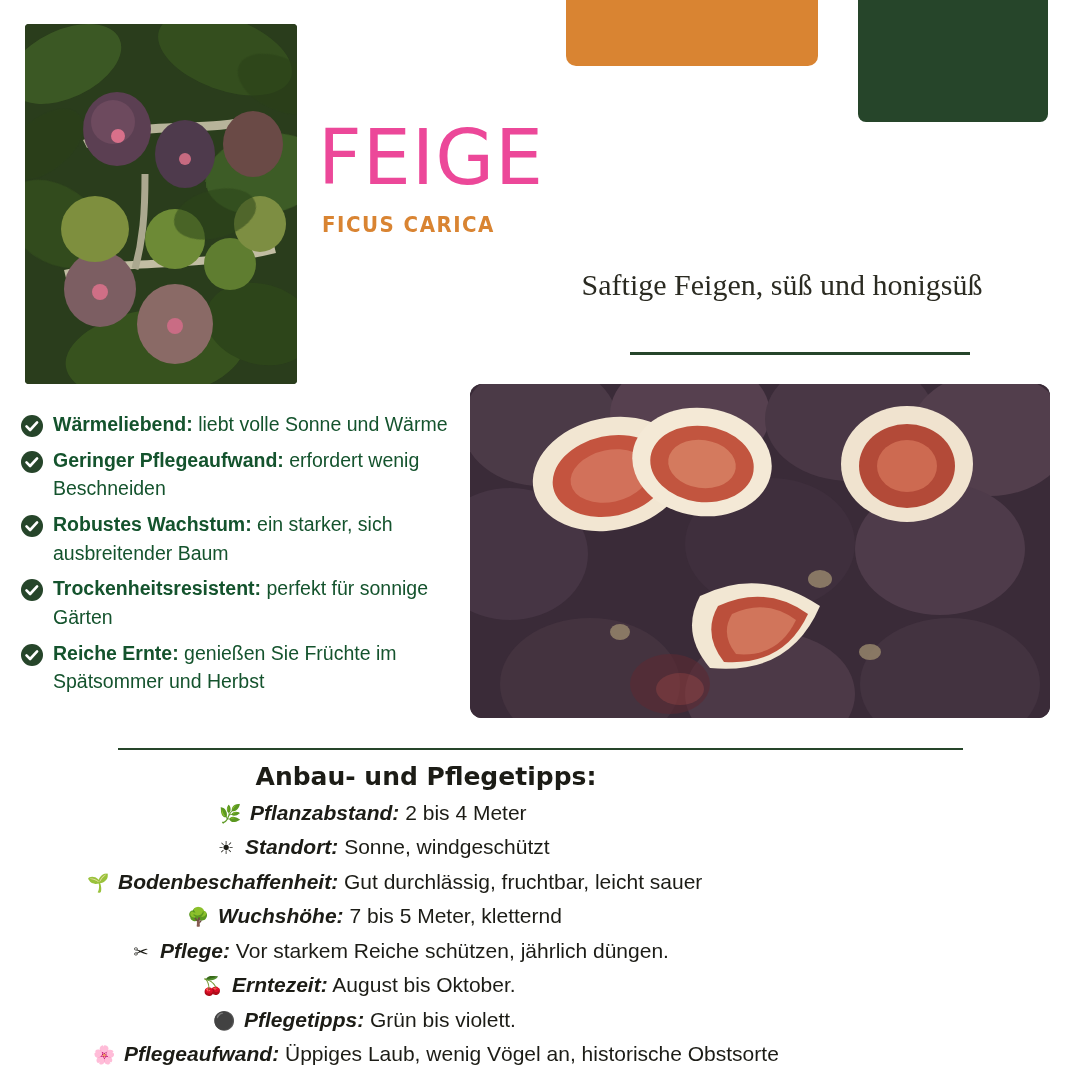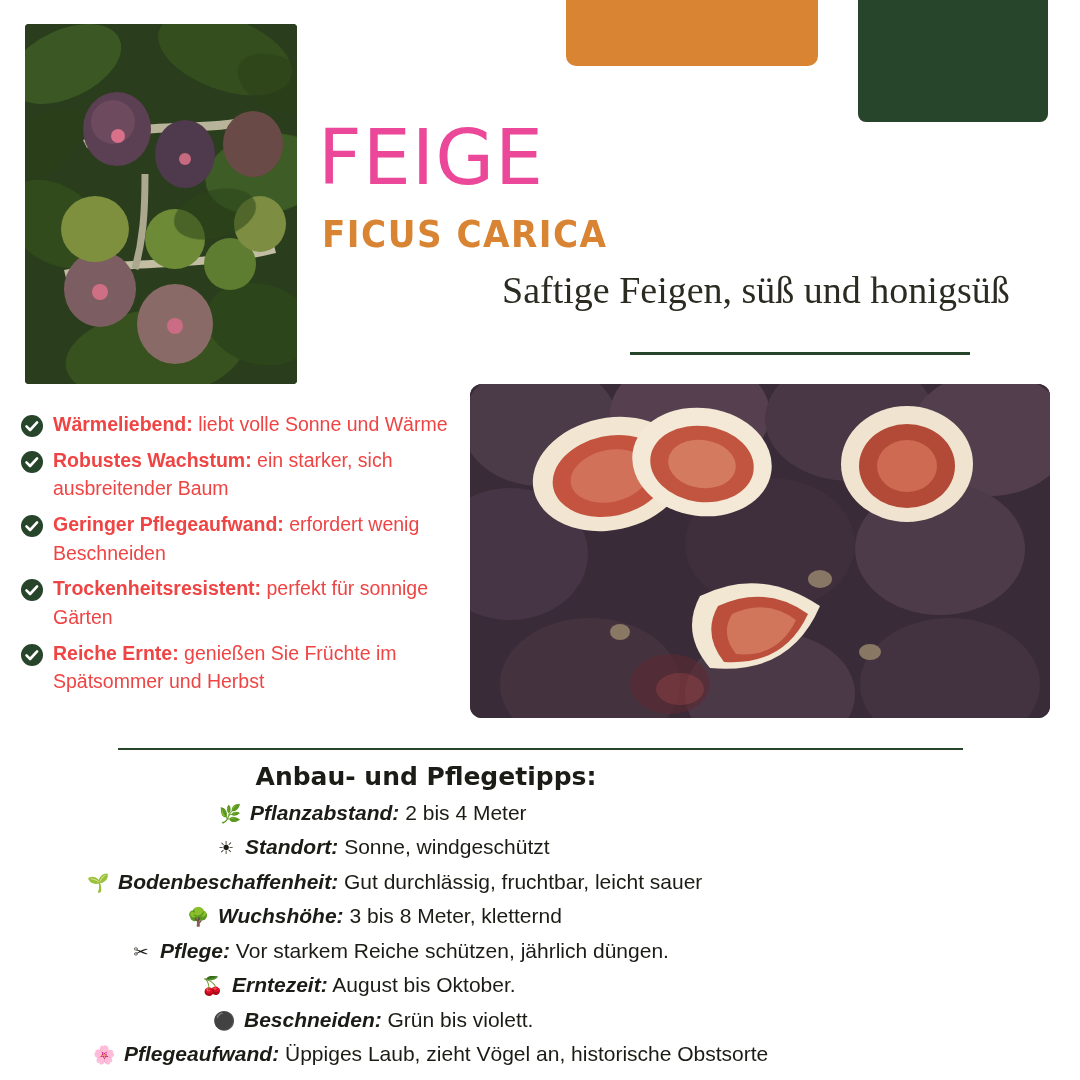--- a/index.html
+++ b/index.html
@@ -51,31 +51,32 @@
     letter-spacing: 1px;
     color: #ec4899;
     line-height: 1;
     margin-top: 42px;
   }
   .subtitle {
     margin-top: 16px;
     margin-left: 4px;
     font-family: "DejaVu Sans Condensed", "Liberation Sans Narrow", "Liberation Sans", sans-serif;
     font-weight: 700;
-    font-size: 38px;
+    font-size: 22px;
     letter-spacing: 1.5px;
     color: #d98432;
   }
   .tagline {
     position: absolute;
     left: 502px; top: 268px;
     width: 560px;
     font-family: "Liberation Serif", serif;
-    font-size: 38px;
+    font-size: 30px;
     color: #2b2b22;
+    text-align: center;
   }
   .rule {
     position: absolute;
     left: 630px; top: 352px;
     width: 340px; height: 3px;
     background: #26452a;
   }
 
   
   .features {
@@ -90,21 +91,21 @@
   }
   .check {
     flex: 0 0 auto;
     width: 24px; height: 24px;
     margin-right: 9px;
     margin-top: 4px;
   }
   .feature-text {
     font-size: 19.5px;
     line-height: 1.47;
-    color: #ef4444;
+    color: #14532d;
   }
   .feature-text b { font-weight: 700; }
 
   
   .fruit-photo {
     position: absolute;
     left: 470px; top: 384px;
     width: 580px; height: 334px;
     border-radius: 12px;
     overflow: hidden;
@@ -215,30 +216,30 @@
     </span>
     <span class="feature-text"><b>Wärmeliebend:</b><span> liebt volle Sonne und Wärme</span></span>
   </div>
   <div class="feature">
     <span class="check">
       <svg width="24" height="24" viewBox="0 0 24 24">
           <circle cx="12" cy="12" r="11" fill="#26452a"></circle>
           <path d="M6.5 12.4l3.6 3.6 7-7.6" stroke="#fff" stroke-width="2.6" fill="none" stroke-linecap="round" stroke-linejoin="round"></path>
         </svg>
     </span>
+    <span class="feature-text"><b>Geringer Pflegeaufwand:</b><span> erfordert wenig Beschneiden</span></span>
+  </div>
+  <div class="feature">
+    <span class="check">
+      <svg width="24" height="24" viewBox="0 0 24 24">
+          <circle cx="12" cy="12" r="11" fill="#26452a"></circle>
+          <path d="M6.5 12.4l3.6 3.6 7-7.6" stroke="#fff" stroke-width="2.6" fill="none" stroke-linecap="round" stroke-linejoin="round"></path>
+        </svg>
+    </span>
     <span class="feature-text"><b>Robustes Wachstum:</b><span> ein starker, sich ausbreitender Baum</span></span>
-  </div>
-  <div class="feature">
-    <span class="check">
-      <svg width="24" height="24" viewBox="0 0 24 24">
-          <circle cx="12" cy="12" r="11" fill="#26452a"></circle>
-          <path d="M6.5 12.4l3.6 3.6 7-7.6" stroke="#fff" stroke-width="2.6" fill="none" stroke-linecap="round" stroke-linejoin="round"></path>
-        </svg>
-    </span>
-    <span class="feature-text"><b>Geringer Pflegeaufwand:</b><span> erfordert wenig Beschneiden</span></span>
   </div>
   <div class="feature">
     <span class="check">
       <svg width="24" height="24" viewBox="0 0 24 24">
           <circle cx="12" cy="12" r="11" fill="#26452a"></circle>
           <path d="M6.5 12.4l3.6 3.6 7-7.6" stroke="#fff" stroke-width="2.6" fill="none" stroke-linecap="round" stroke-linejoin="round"></path>
         </svg>
     </span>
     <span class="feature-text"><b>Trockenheitsresistent:</b><span> perfekt für sonnige Gärten</span></span>
   </div>
@@ -311,31 +312,31 @@
   <div class="tip" style="padding-left:213px;">
     <span class="tip-emoji">☀</span>
     <span class="tip-body"><b>Standort:</b><span> Sonne, windgeschützt</span></span>
   </div>
   <div class="tip" style="padding-left:86px;">
     <span class="tip-emoji">🌱</span>
     <span class="tip-body"><b>Bodenbeschaffenheit:</b><span> Gut durchlässig, fruchtbar, leicht sauer</span></span>
   </div>
   <div class="tip" style="padding-left:186px;">
     <span class="tip-emoji">🌳</span>
-    <span class="tip-body"><b>Wuchshöhe:</b><span> 3 bis 8 Meter, kletternd</span></span>
+    <span class="tip-body"><b>Wuchshöhe:</b><span> 7 bis 5 Meter, kletternd</span></span>
   </div>
   <div class="tip" style="padding-left:128px;">
     <span class="tip-emoji">✂</span>
     <span class="tip-body"><b>Pflege:</b><span> Vor starkem Reiche schützen, jährlich düngen.</span></span>
   </div>
   <div class="tip" style="padding-left:200px;">
     <span class="tip-emoji">🍒</span>
     <span class="tip-body"><b>Erntezeit:</b><span> August bis Oktober.</span></span>
   </div>
   <div class="tip" style="padding-left:212px;">
     <span class="tip-emoji">⚫</span>
-    <span class="tip-body"><b>Beschneiden:</b><span> Grün bis violett.</span></span>
+    <span class="tip-body"><b>Pflegetipps:</b><span> Grün bis violett.</span></span>
   </div>
   <div class="tip" style="padding-left:92px;">
     <span class="tip-emoji">🌸</span>
-    <span class="tip-body"><b>Pflegeaufwand:</b><span> Üppiges Laub, zieht Vögel an, historische Obstsorte</span></span>
+    <span class="tip-body"><b>Pflegeaufwand:</b><span> Üppiges Laub, wenig Vögel an, historische Obstsorte</span></span>
   </div>
 </div>
 
 </body></html>

